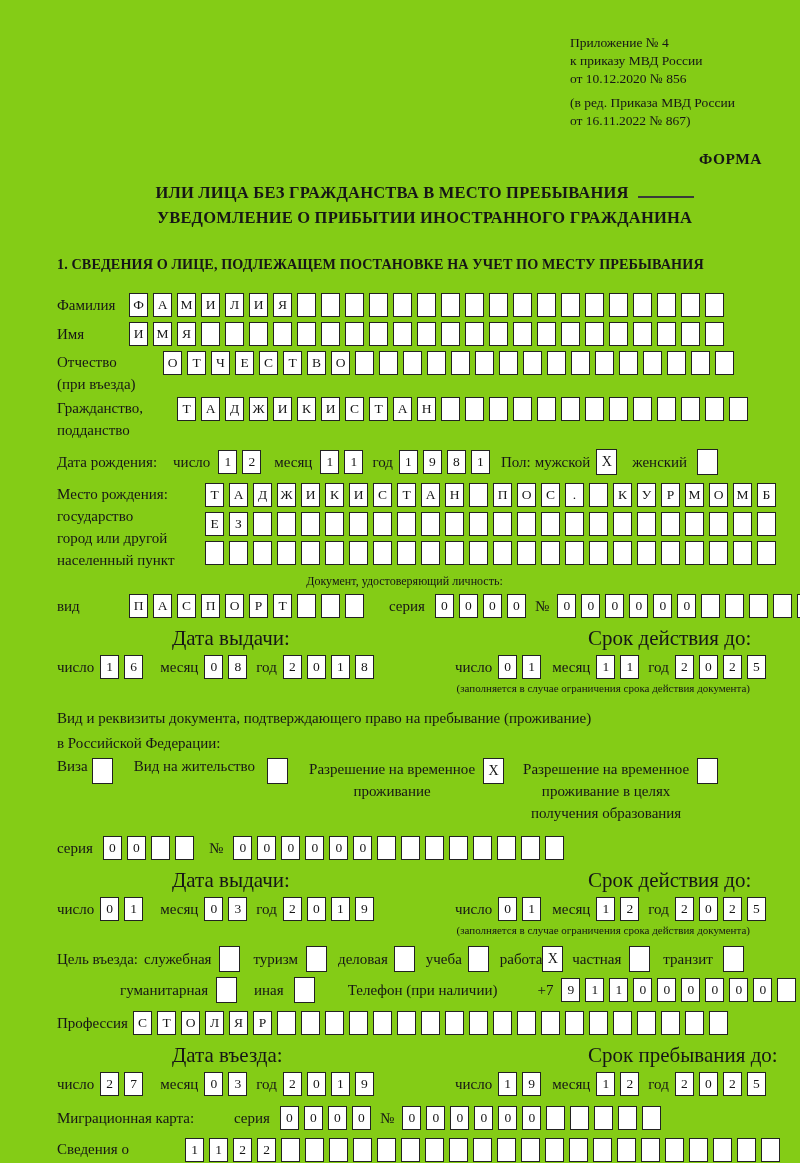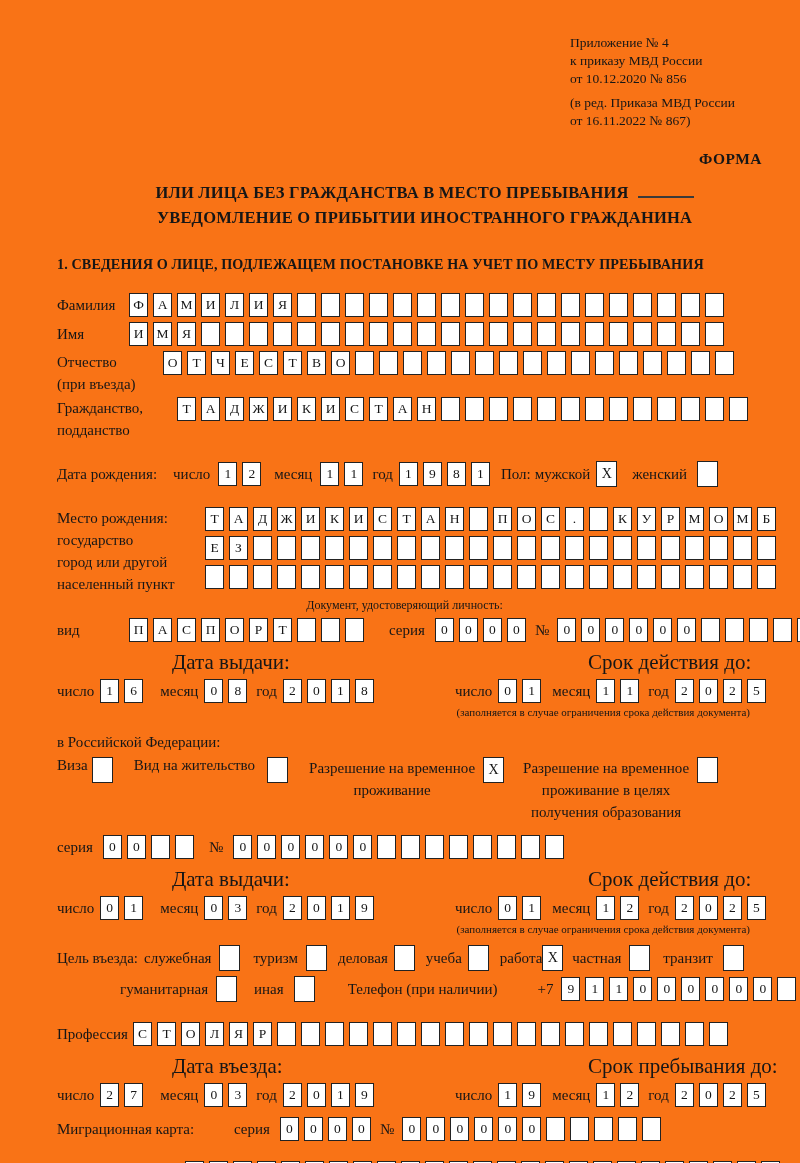--- a/index.html
+++ b/index.html
@@ -1,18 +1,18 @@
 <!DOCTYPE html>
 <html><head>
 <meta charset="utf-8">
 <style>
   html,body { margin:0; padding:0; background:#fff; }
   .page {
     width:800px; height:1163px; box-sizing:border-box; overflow:hidden;
-    background:#f97316; color:#161616;
+    background:#84cc16; color:#161616;
     padding:34px 8px 20px 57px;
     font-family:"Liberation Serif", serif;
   }
   
   .hdr-wrap { display:flex; justify-content:flex-end; padding-right:30px; }
   .hdr { width:192px; font-size:13.5px; line-height:18px; }
   .hdr .grp2 { margin-top:6px; }
   .forma { text-align:right; padding-right:30px; font-weight:bold; font-size:15.5px; margin-top:20px; letter-spacing:.5px; }
   .title { text-align:center; font-weight:bold; font-size:16.5px; line-height:25px; margin-top:12px; letter-spacing:.2px; }
   .uline { display:inline-block; width:56px; border-bottom:2.5px solid #3a3a3a; height:13px; margin-left:9px; }
@@ -24,21 +24,21 @@
   .cell {
     flex:0 0 auto; width:19px; height:24px; box-sizing:border-box;
     border:1.8px solid #222; margin-right:5px; background:#fff;
     display:flex; align-items:center; justify-content:center;
     font-size:13.5px;
   }
   .checkbox { width:21px; height:26px; font-size:14px; }
   .lbl { flex:0 0 auto; }
   .mlines { line-height:22px; }
   .w72{width:72px} .w106{width:106px} .w120{width:120px} .w148{width:148px} .w76{width:76px} .w128{width:128px} .w165{width:165px}
-  .mt2{margin-top:2px}.mt8{margin-top:20px}.mt10{margin-top:10px}.mt12{margin-top:12px}.mt20{margin-top:20px}
+  .mt2{margin-top:2px}.mt8{margin-top:8px}.mt10{margin-top:10px}.mt12{margin-top:12px}.mt20{margin-top:20px}
   .mb5{margin-bottom:5px}
   .ml4{margin-left:4px}.ml6{margin-left:6px}.ml8{margin-left:8px}.ml10{margin-left:10px}.ml12{margin-left:12px}
   .ml14{margin-left:14px}.ml16{margin-left:16px}.ml20{margin-left:20px}.ml28{margin-left:28px}.ml40{margin-left:40px}.ml63{margin-left:63px}
   .mr6{margin-right:6px}.mr8{margin-right:8px}.mr10{margin-right:10px}
   
   .date-cols { display:flex; margin-top:8px; white-space:nowrap; }
   .dc-left { width:398px; flex:0 0 auto; }
   .dc-right { flex:1; }
   .date-title { font-size:21px; margin-left:115px; margin-bottom:4px; }
   .dc-right .date-title { margin-left:133px; }
@@ -398,20 +398,21 @@
             <span class="cell">0</span>
             <span class="cell">2</span>
             <span class="cell">5</span>
           </div>
       </div>
     </div>
   </div>
   <div class="note right">(заполняется в случае ограничения срока действия документа)</div>
 
   <div class="intro">
+    <div>Вид и реквизиты документа, подтверждающего право на пребывание (проживание)</div>
     <div>в Российской Федерации:</div>
   </div>
 
   <div class="row top mt2">
     <span class="lbl">Виза</span>
     <span class="cell checkbox ml4"></span>
     <span class="lbl ml16">Вид на жительство</span>
     <span class="cell checkbox ml12"></span>
     <span class="opt-multi ml16">
       <span>Разрешение на временное</span><br>

